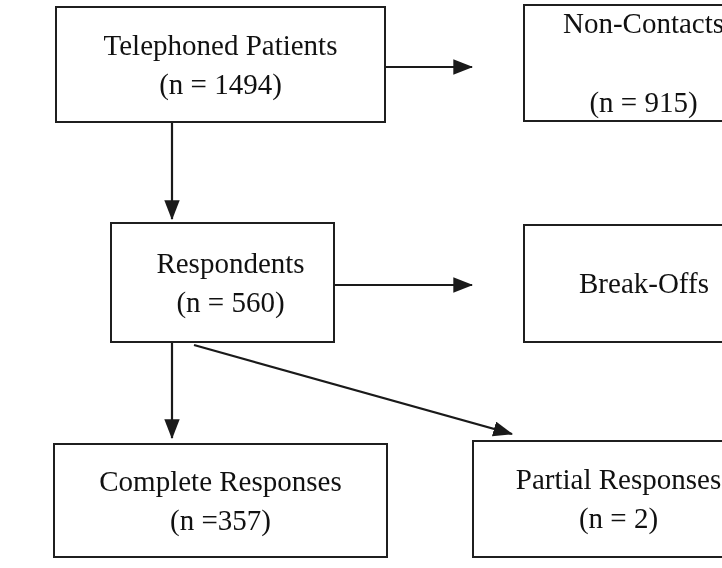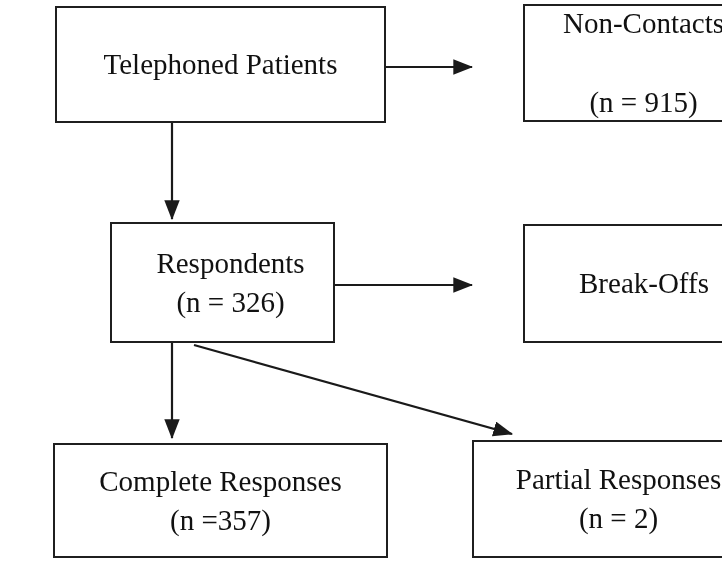--- a/index.html
+++ b/index.html
@@ -68,30 +68,31 @@
     </defs>
     <line x1="339" y1="67" x2="472" y2="67" marker-end="url(#arrowhead)"></line>
     <line x1="172" y1="123" x2="172" y2="219" marker-end="url(#arrowhead)"></line>
     <line x1="287" y1="285" x2="472" y2="285" marker-end="url(#arrowhead)"></line>
     <line x1="172" y1="343" x2="172" y2="438" marker-end="url(#arrowhead)"></line>
     <line x1="194" y1="345" x2="512" y2="434" marker-end="url(#arrowhead)"></line>
   </svg>
 
   <div class="node n-telephoned">
     <span>Telephoned Patients</span>
+    <span>(n = 1494)</span>
   </div>
 
   <div class="node n-noncontacts">
     <span>Non-Contacts</span>
     <span>(n = 915)</span>
   </div>
 
   <div class="node n-respondents">
     <span>Respondents</span>
-    <span>(n = 326)</span>
+    <span>(n = 560)</span>
   </div>
 
   <div class="node n-breakoffs">
     <span>Break-Offs</span>
   </div>
 
   <div class="node n-complete">
     <span>Complete Responses</span>
     <span>(n =357)</span>
   </div>

